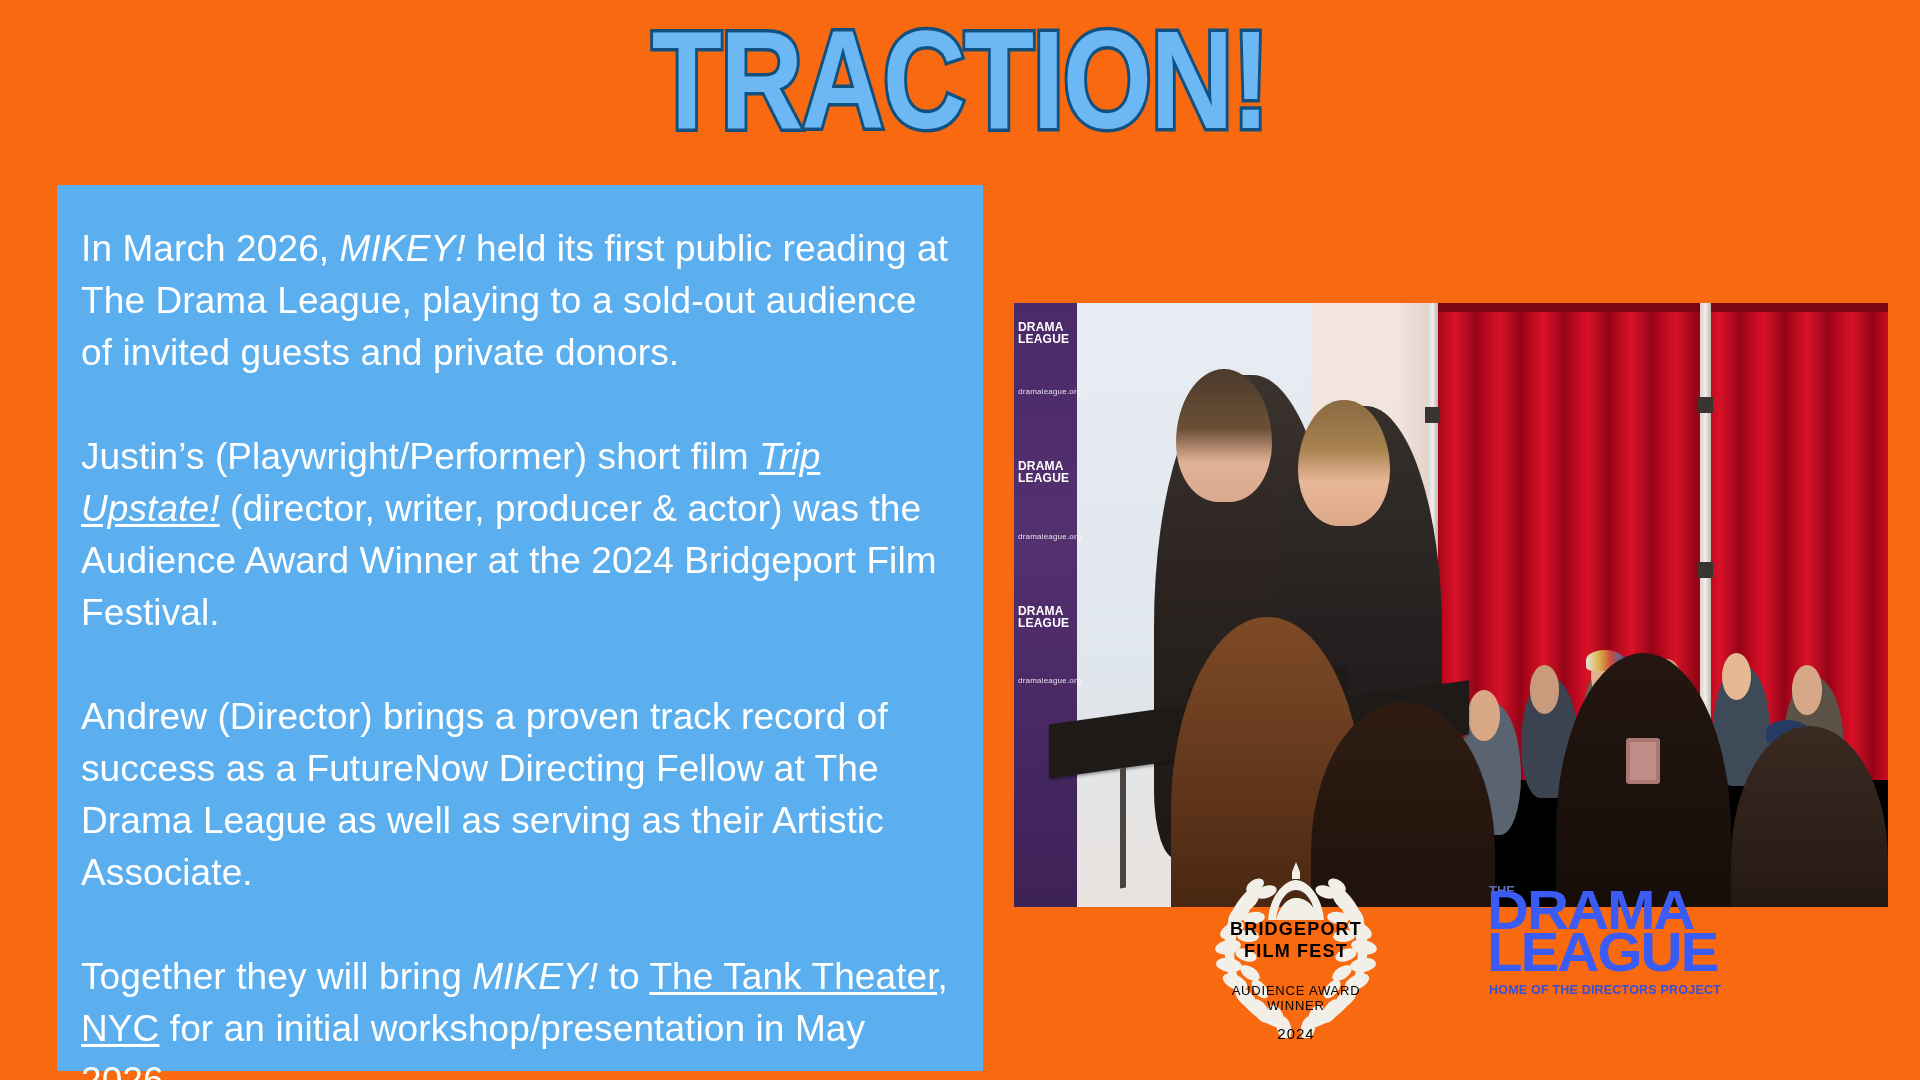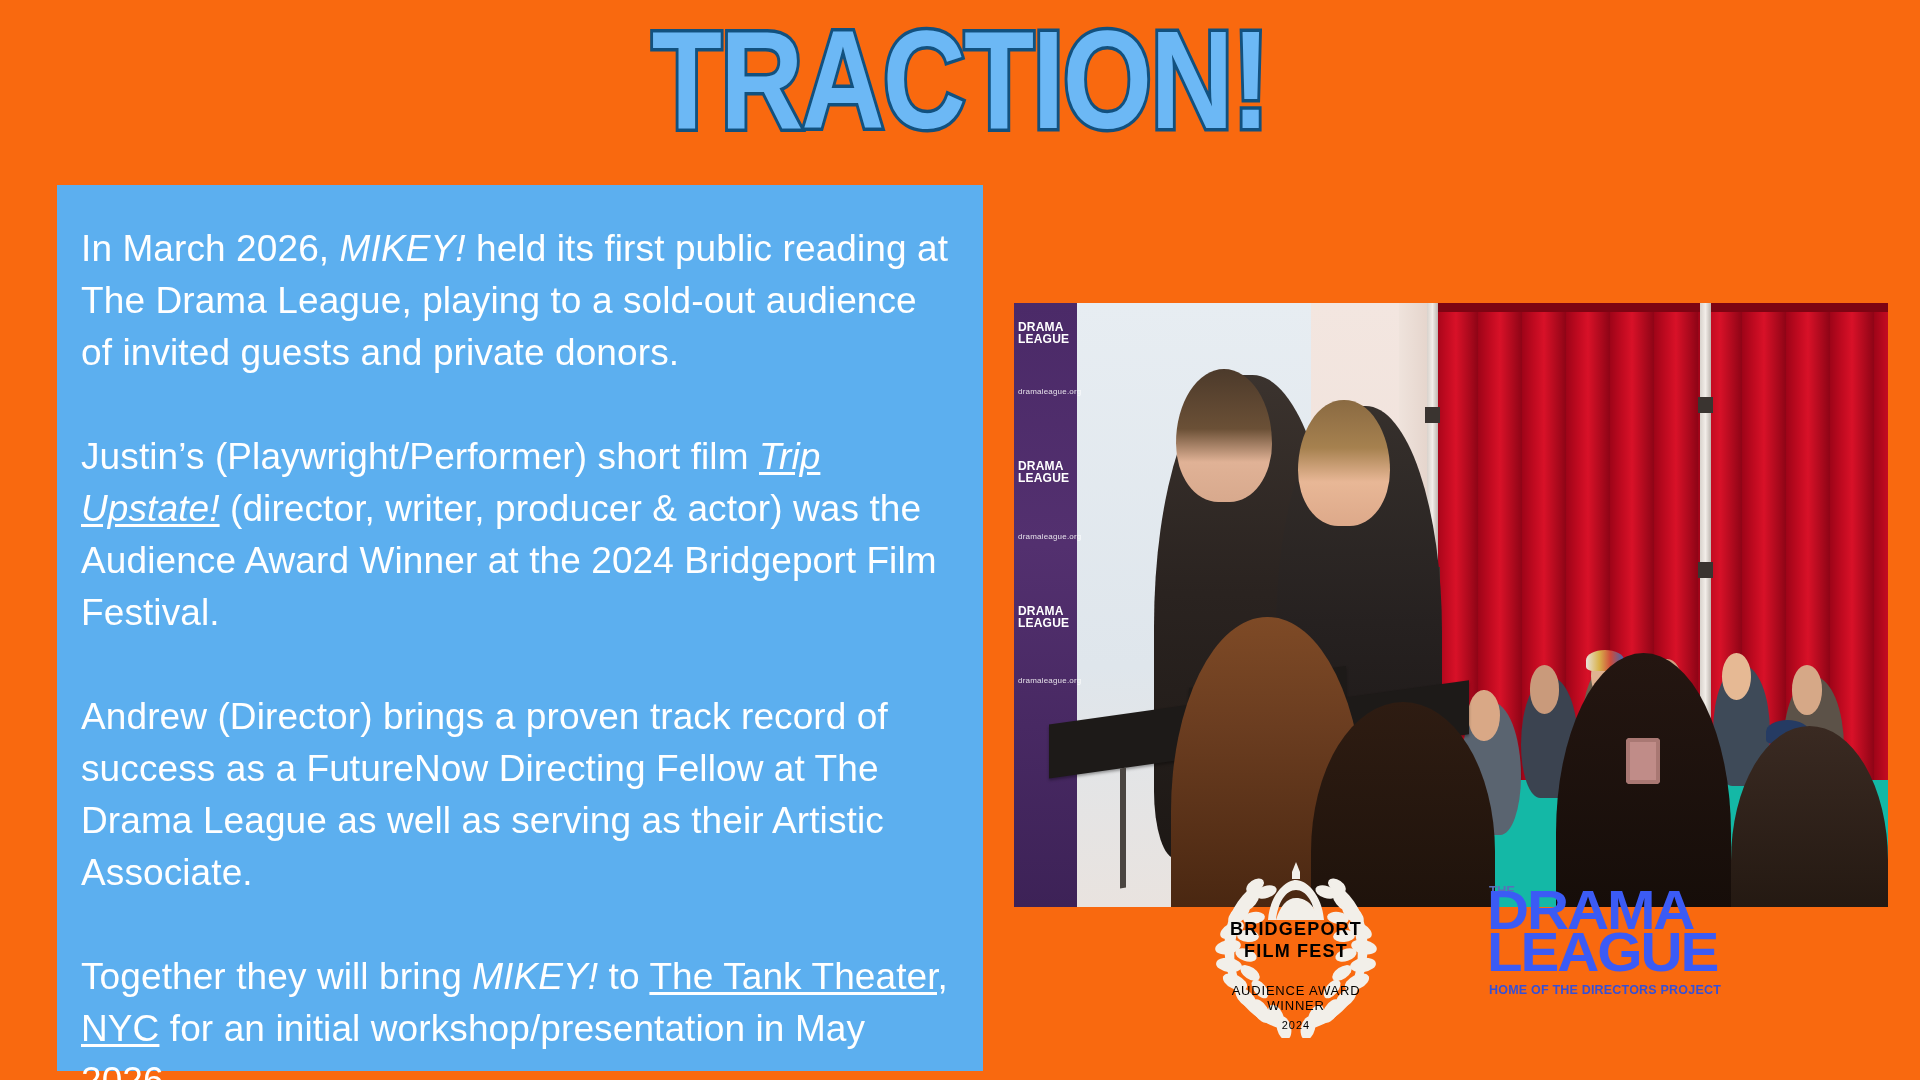--- a/index.html
+++ b/index.html
@@ -70,21 +70,21 @@
   }
 
   
   .photo {
     position: absolute;
     left: 1014px;
     top: 303px;
     width: 874px;
     height: 604px;
     overflow: hidden;
-    background: #14b8a6;
+    background: #000000;
   }
   .ph-wallL {
     position: absolute; left: 0; top: 0; width: 34%; height: 100%;
     background: linear-gradient(180deg, #e7edf2 0%, #dfe6ec 60%, #e9e3df 100%);
   }
   .ph-wallR {
     position: absolute; left: 34%; top: 0; width: 14%; height: 100%;
     background: linear-gradient(180deg, #f3e6e0 0%, #ecdcd4 100%);
   }
   .ph-wallEdge {
@@ -217,21 +217,21 @@
     padding-top: 72px;
     box-sizing:border-box;
     text-align:center;
     line-height:1;
     font-family: "Liberation Sans Narrow", "Liberation Sans", sans-serif;
   }
   .lt1 { font-size:18px; font-weight:bold; letter-spacing:1.2px; }
   .lt2 { font-size:18px; font-weight:bold; letter-spacing:1.2px; margin-top:4px; }
   .lt3 { font-size:13px; letter-spacing:.8px; margin-top:24px; }
   .lt4 { font-size:13px; letter-spacing:.8px; margin-top:2px; }
-  .lt5 { font-size:11px; letter-spacing:1px; margin-top:8px; }
+  .lt5 { font-size:15px; letter-spacing:1px; margin-top:14px; }
 
   
   .dl-logo {
     position: absolute;
     left: 1487px;
     top: 880px;
     width: 246px;
     height: 122px;
     color: #3b5bf5;
     font-family: "Liberation Sans Narrow", "Liberation Sans", sans-serif;

